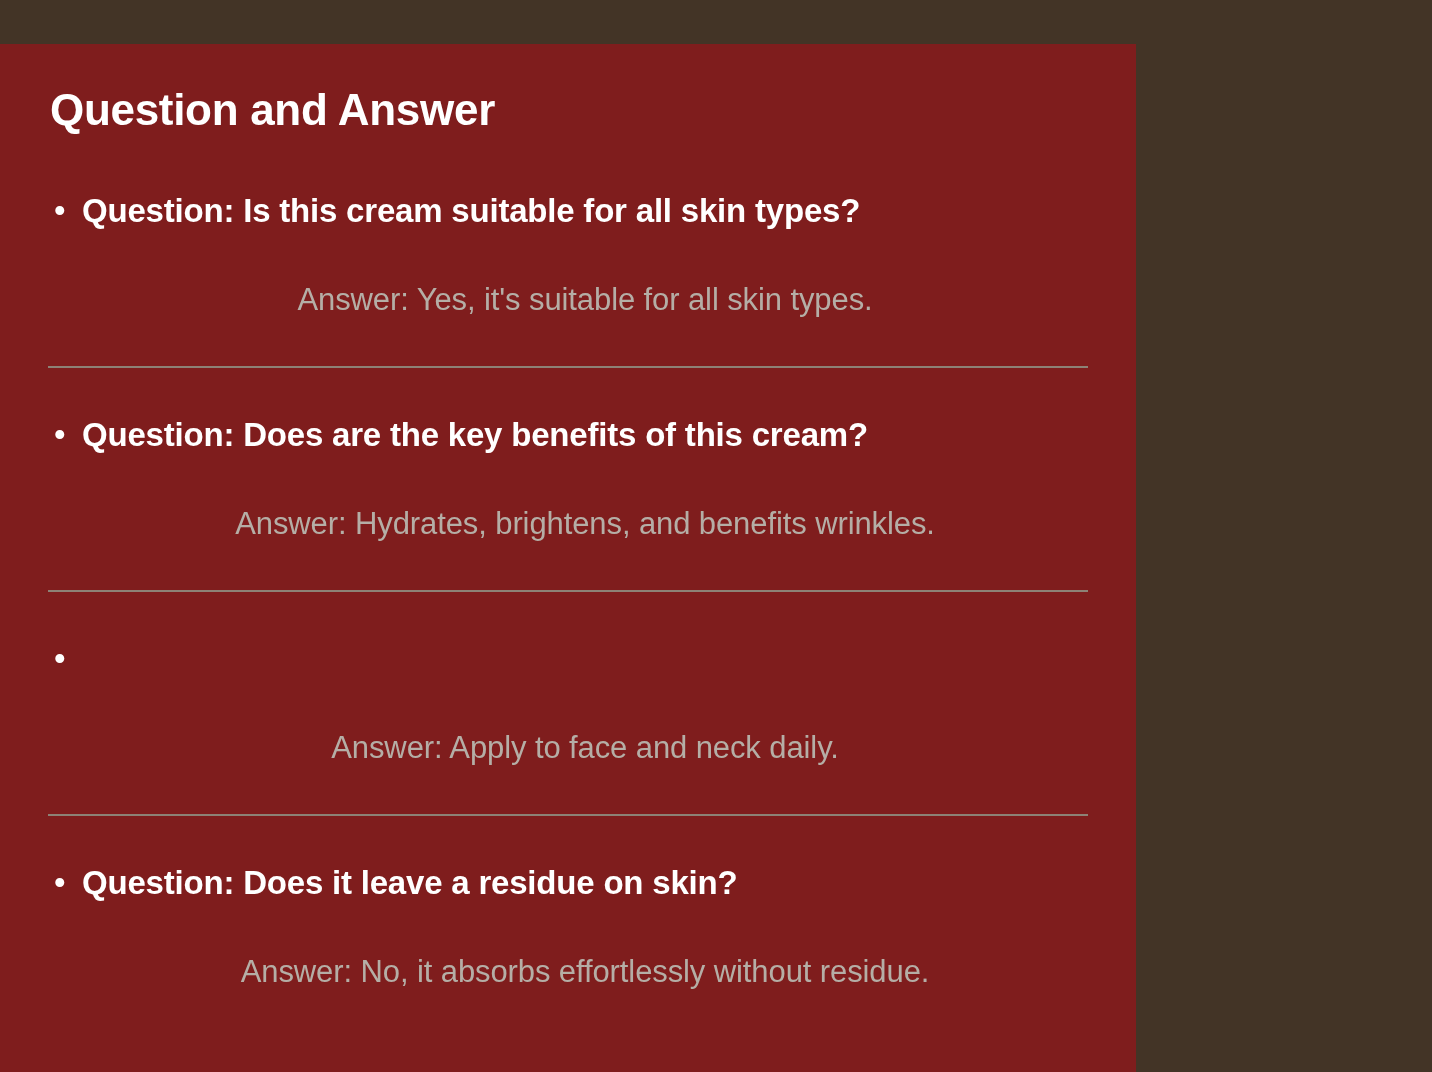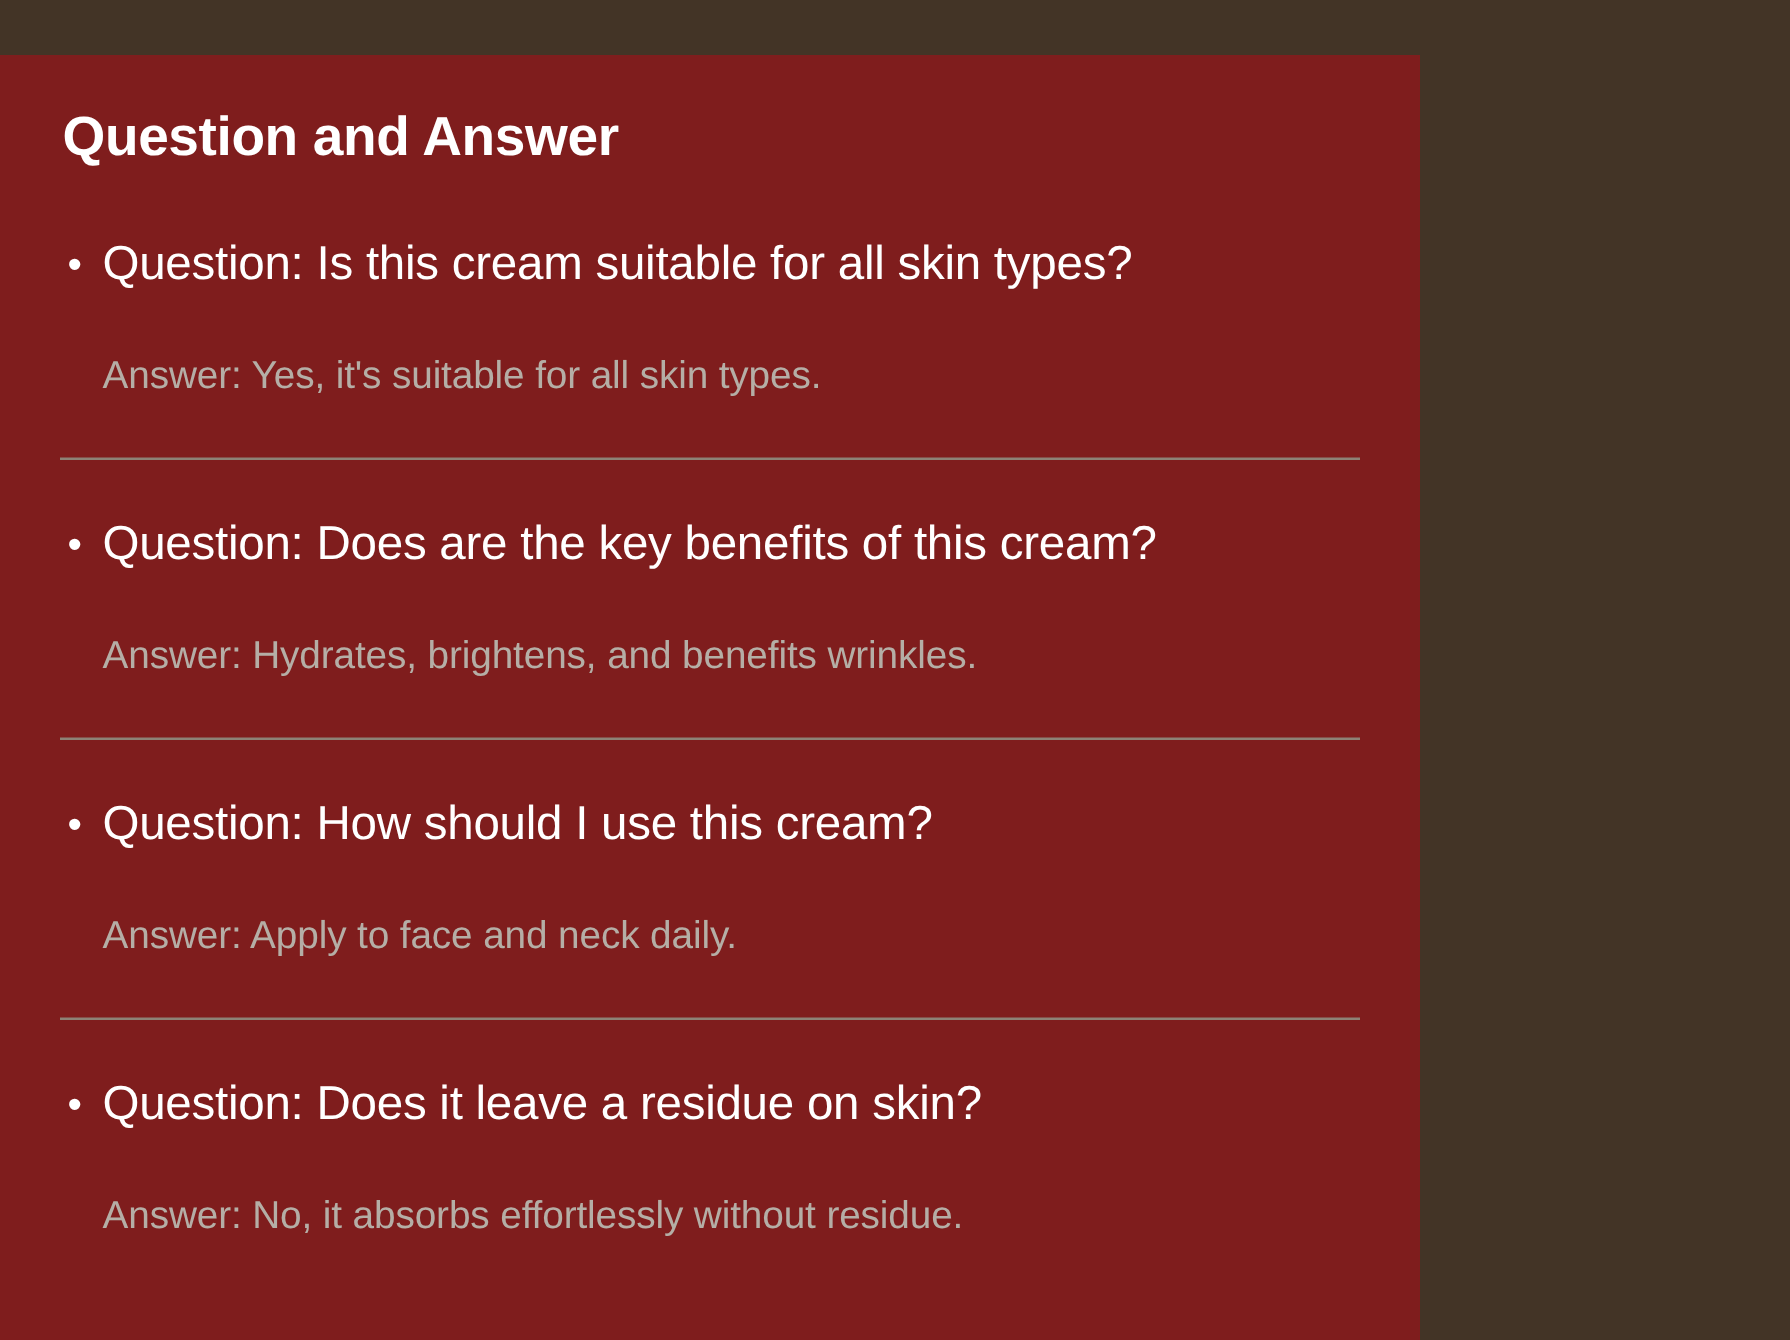--- a/index.html
+++ b/index.html
@@ -57,34 +57,35 @@
     flex: 0 0 auto;
     width: 34px;
     color: #ffffff;
     font-size: 33px;
     line-height: 42px;
     text-align: left;
     padding-left: 6px;
     box-sizing: border-box;
   }
   .question-text {
-    font-size: 38px;
-    font-weight: normal;
+    font-size: 33px;
+    font-weight: bold;
     color: #ffffff;
     line-height: 42px;
     letter-spacing: -0.2px;
   }
   .answer-text {
     font-size: 31px;
     font-weight: normal;
     color: #b5aea6;
     line-height: 40px;
     margin-top: 48px;
     padding-left: 34px;
     letter-spacing: -0.1px;
+    text-align: center;
   }
 </style>
 </head>
 <body>
 
 <div class="qa-panel">
 
   <h1 class="panel-title">Question and Answer</h1>
 
   <ul class="qa-list">
@@ -101,21 +102,20 @@
       <div class="question-row">
         <span class="bullet">•</span>
         <span class="question-text">Question: Does are the key benefits of this cream?</span>
       </div>
       <div class="answer-text">Answer: Hydrates, brightens, and benefits wrinkles.</div>
     </li>
 
     <li class="qa-item">
       <div class="question-row">
         <span class="bullet">•</span>
-        <span class="question-text">Question: How should I use this cream?</span>
       </div>
       <div class="answer-text">Answer: Apply to face and neck daily.</div>
     </li>
 
     <li class="qa-item">
       <div class="question-row">
         <span class="bullet">•</span>
         <span class="question-text">Question: Does it leave a residue on skin?</span>
       </div>
       <div class="answer-text">Answer: No, it absorbs effortlessly without residue.</div>

